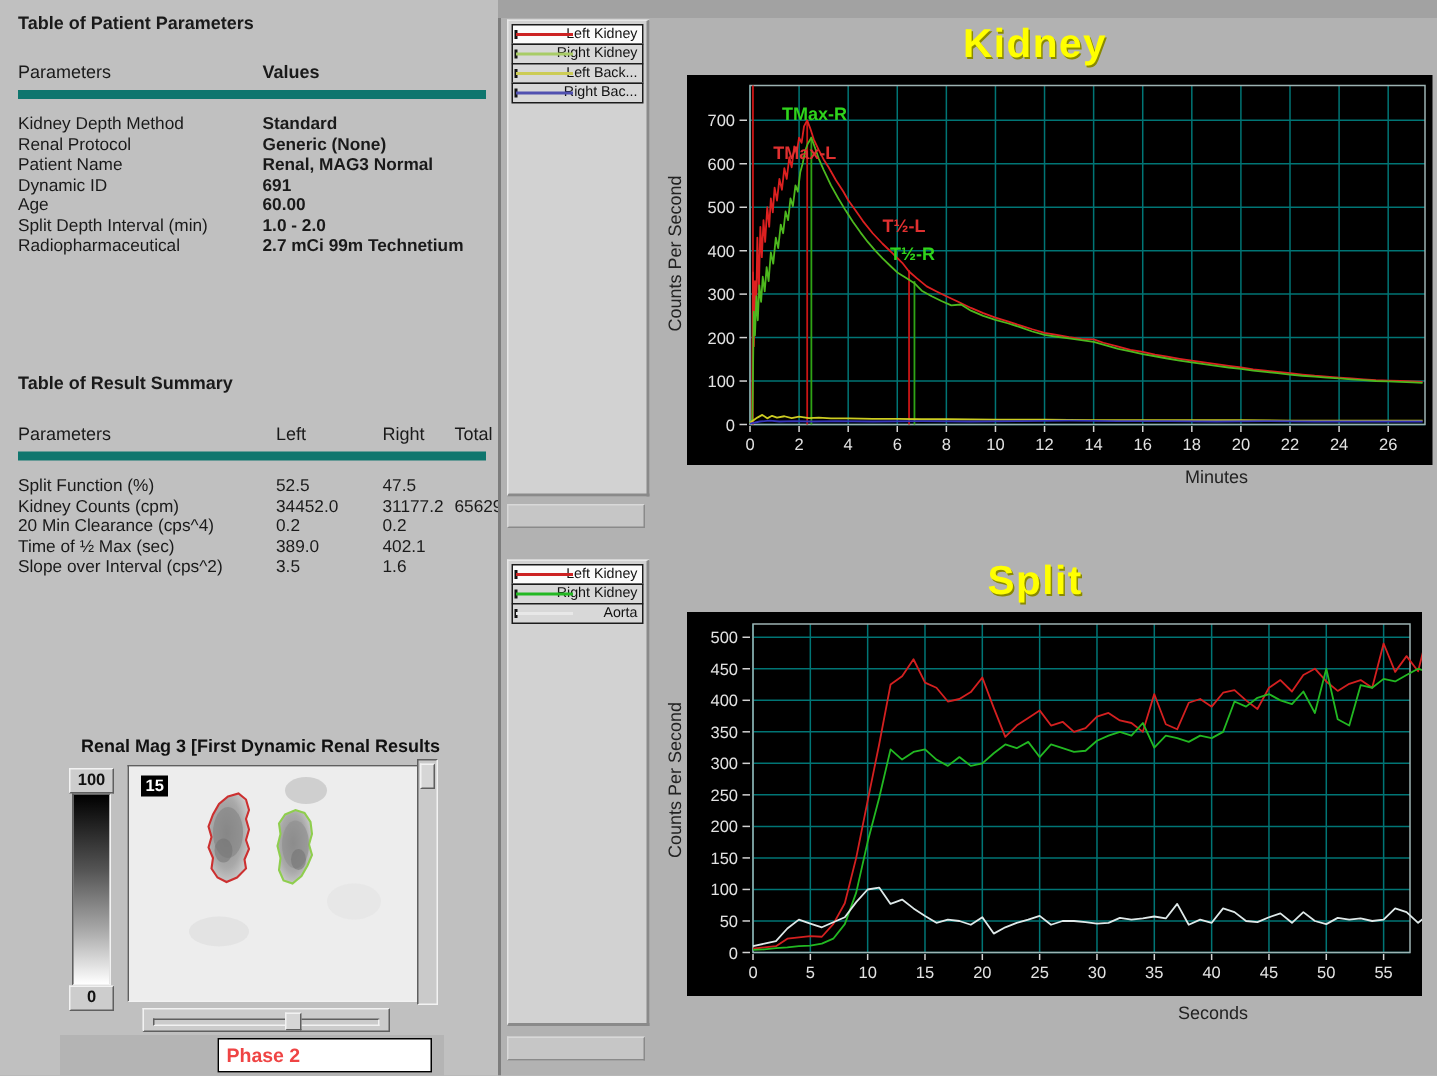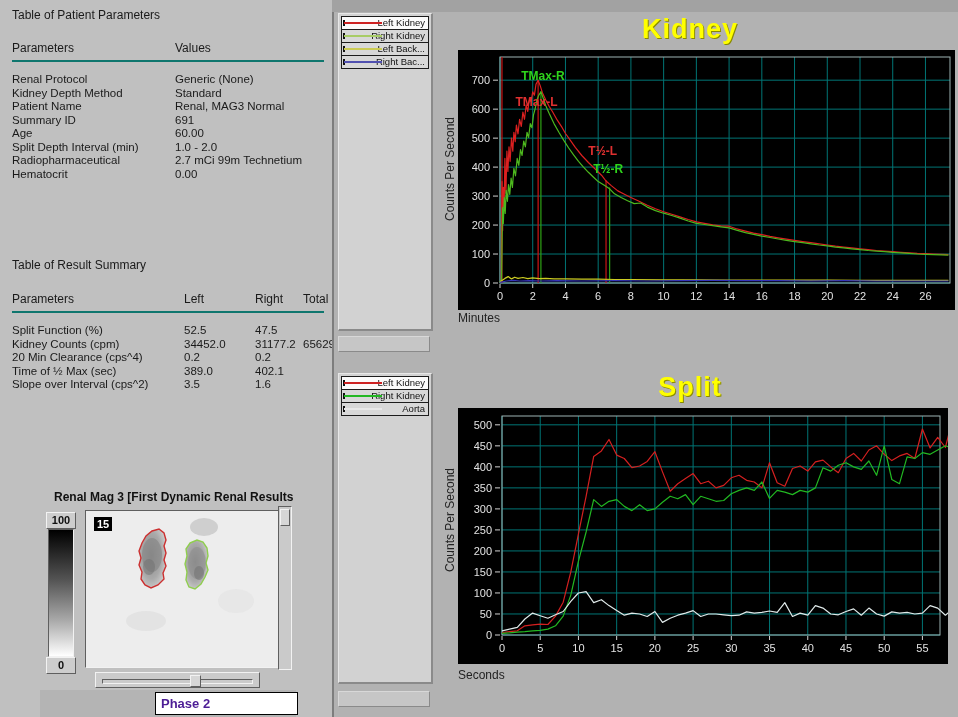--- a/index.html
+++ b/index.html
@@ -4,106 +4,102 @@
 <style>
   html,body{margin:0;padding:0;}
   body{
     width:958px;height:717px;position:relative;overflow:hidden;
     background:#c0c0c0;
     font-family:"Liberation Sans","DejaVu Sans",sans-serif;
     -webkit-font-smoothing:antialiased;
   }
   .abs{position:absolute;}
   
-  .tbl-title{font-size:12px;color:#1a1a1a;}
-  .tbl-head{display:flex;font-size:12px;color:#1a1a1a;border-bottom:2px solid #0f766e;padding-bottom:5px;justify-content:space-between;}
+  .tbl-title{font-size:12px;color:#1a1a1a;font-weight:bold;}
+  .tbl-head{display:flex;font-size:12px;color:#1a1a1a;border-bottom:6px solid #0f766e;padding-bottom:5px;justify-content:space-between;}
   .tbl-rows{margin-top:11px;}
   .trow{display:flex;font-size:11.5px;color:#1a1a1a;line-height:13.5px;white-space:nowrap;}
   .c-label{width:163px;flex:none;}
-  .c-val{flex:1;}
+  .c-val{flex:1;font-weight:bold;}
   .s-label{width:172px;flex:none;}
   .s-l{width:43px;flex:none;}
   .s-r{width:48px;flex:none;margin-left:28px;}
   .s-t{flex:1;}
   
   .raised{border-top:1px solid #f2f2f2;border-left:1px solid #f2f2f2;border-right:1px solid #5f5f5f;border-bottom:1px solid #5f5f5f;}
   .sunken{border-top:1px solid #5f5f5f;border-left:1px solid #5f5f5f;border-right:1px solid #f2f2f2;border-bottom:1px solid #f2f2f2;}
   
   #scint-title{font-weight:bold;font-size:12px;color:#111;white-space:nowrap;overflow:hidden;width:248px;}
   .cb-btn{width:28px;height:15px;background:#cdcdcd;font-size:11px;font-weight:bold;text-align:center;line-height:15px;color:#111;}
   #colorbar{width:24px;height:126px;background:linear-gradient(to bottom,#000 0%,#555 40%,#aaa 72%,#fff 100%);}
   #scint-img{background:#ededed;}
   #frame-badge{background:#000;color:#fff;font-size:11px;font-weight:bold;padding:0 3px;line-height:14px;}
   #vscroll{background:#cacaca;}
   #vthumb{background:#d6d6d6;}
   #hslider{background:#cbcbcb;}
   #hgroove{position:absolute;left:6px;right:6px;top:6px;height:3px;}
   #hthumb{position:absolute;top:2px;width:9px;height:10px;background:#d6d6d6;}
-  #phase-box{background:#fff;border:1px solid #000;font-size:13px;font-weight:600;color:#4c1d95;line-height:21px;padding-left:5px;margin-left:10px;}
+  #phase-box{background:#fff;border:1px solid #000;font-size:13px;font-weight:600;color:#ef4444;line-height:21px;padding-left:5px;}
   
   #right-region{left:332px;top:0;width:626px;height:717px;background:#b2b2b2;border-left:2px solid #7d7d7d;}
   #top-strip{left:332px;top:0;width:626px;height:12px;background:#a2a2a2;}
   .legend-panel{background:#d2d2d2;border:1px solid #e8e8e8;border-right:2px solid #8a8a8a;border-bottom:2px solid #8a8a8a;padding:2px;}
   .legend-entry{position:relative;height:12px;border:1px solid #1c1c1c;background:#d8d8d8;margin-top:-1px;font-size:9.5px;color:#111;text-align:right;padding-right:3px;line-height:12px;white-space:nowrap;overflow:hidden;}
   .legend-entry:first-child{margin-top:0;background:#fbfbfb;}
   .legend-entry .sample{position:absolute;left:2px;top:5px;width:38px;height:2px;}
   .legend-entry .cap{position:absolute;left:1px;top:3px;width:2px;height:6px;background:#111;}
   .subbar{background:#c6c6c6;border:1px solid #d8d8d8;border-right:1px solid #8a8a8a;border-bottom:1px solid #8a8a8a;}
   .chart-title{font-weight:bold;font-size:27px;color:#ffff00;text-align:center;letter-spacing:1px;text-shadow:1px 1px 0 #8a8a00;}
   .chart-panel{background:#000;}
-  .axis-xlabel{font-size:12px;color:#222;text-align:left;}
+  .axis-xlabel{font-size:12px;color:#222;text-align:right;}
   .axis-ylabel{font-size:12px;color:#222;text-align:center;transform:rotate(-90deg);width:170px;height:14px;}
   svg text{font-family:"Liberation Sans","DejaVu Sans",sans-serif;}
 </style>
 </head>
 <body>
 
 <div class="abs" style="left:12px;top:8px;width:312px;">
   <div class="tbl-title">Table of Patient Parameters</div>
   <div class="tbl-head" style="margin-top:19px;">
     <span class="c-label">Parameters</span>
     <span class="c-val">Values</span>
   </div>
   <div class="tbl-rows">
       <div class="trow">
+        <span class="c-label">Kidney Depth Method</span>
+        <span class="c-val">Standard</span>
+      </div>
+      <div class="trow">
         <span class="c-label">Renal Protocol</span>
         <span class="c-val">Generic (None)</span>
       </div>
       <div class="trow">
-        <span class="c-label">Kidney Depth Method</span>
-        <span class="c-val">Standard</span>
-      </div>
-      <div class="trow">
         <span class="c-label">Patient Name</span>
         <span class="c-val">Renal, MAG3 Normal</span>
       </div>
       <div class="trow">
-        <span class="c-label">Summary ID</span>
+        <span class="c-label">Dynamic ID</span>
         <span class="c-val">691</span>
       </div>
       <div class="trow">
         <span class="c-label">Age</span>
         <span class="c-val">60.00</span>
       </div>
       <div class="trow">
         <span class="c-label">Split Depth Interval (min)</span>
         <span class="c-val">1.0 - 2.0</span>
       </div>
       <div class="trow">
         <span class="c-label">Radiopharmaceutical</span>
         <span class="c-val">2.7 mCi 99m Technetium</span>
       </div>
-      <div class="trow">
-        <span class="c-label">Hematocrit</span>
-        <span class="c-val">0.00</span>
-      </div>
     </div>
 </div>
 
-<div class="abs" style="left:12px;top:258px;width:312px;">
+<div class="abs" style="left:12px;top:248px;width:312px;">
   <div class="tbl-title">Table of Result Summary</div>
   <div class="tbl-head" style="margin-top:20px;">
     <span class="s-label">Parameters</span>
     <span class="s-l">Left</span>
     <span class="s-r">Right</span>
     <span class="s-t">Total</span>
   </div>
   <div class="tbl-rows">
       <div class="trow">
         <span class="s-label">Split Function (%)</span>

